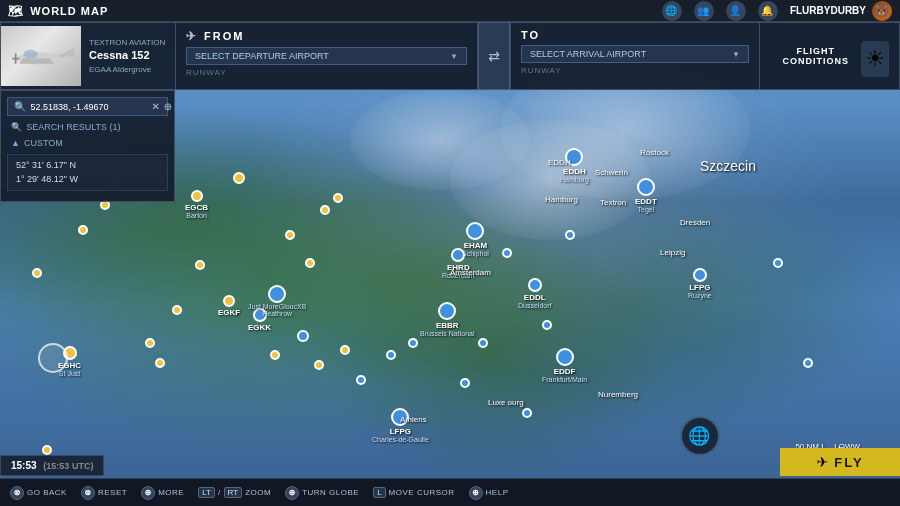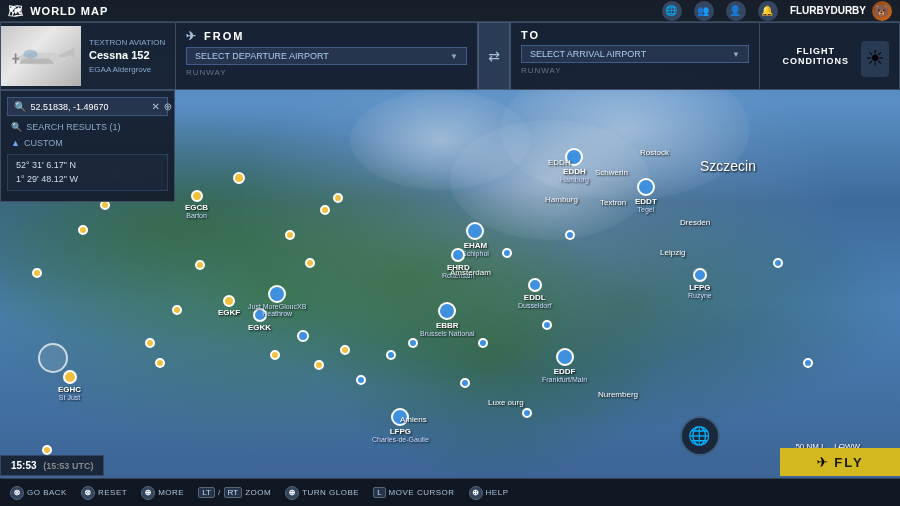--- a/index.html
+++ b/index.html
@@ -599,21 +599,21 @@
   <div class="marker-dot blue"></div>
   <div class="marker-label">LFPG</div>
   <div class="marker-sublabel">Ruzyne</div>
 </div>
 
 <div class="airport-marker" style="left:248px;top:308px;">
   <div class="marker-dot blue"></div>
   <div class="marker-label">EGKK</div>
 </div>
 
-<div class="airport-marker" style="left:58px;top:370px;">
+<div class="airport-marker" style="left:58px;top:346px;">
   <div class="marker-dot yellow"></div>
   <div class="marker-label">EGHC</div>
   <div class="marker-sublabel">St Just</div>
 </div>
 
 <div class="airport-marker" style="left:185px;top:190px;">
   <div class="marker-dot" style="width:12px;height:12px;background:#f0c040;border:2px solid #fff;"></div>
   <div class="marker-label">EGCB</div>
   <div class="marker-sublabel">Barton</div>
 </div>

